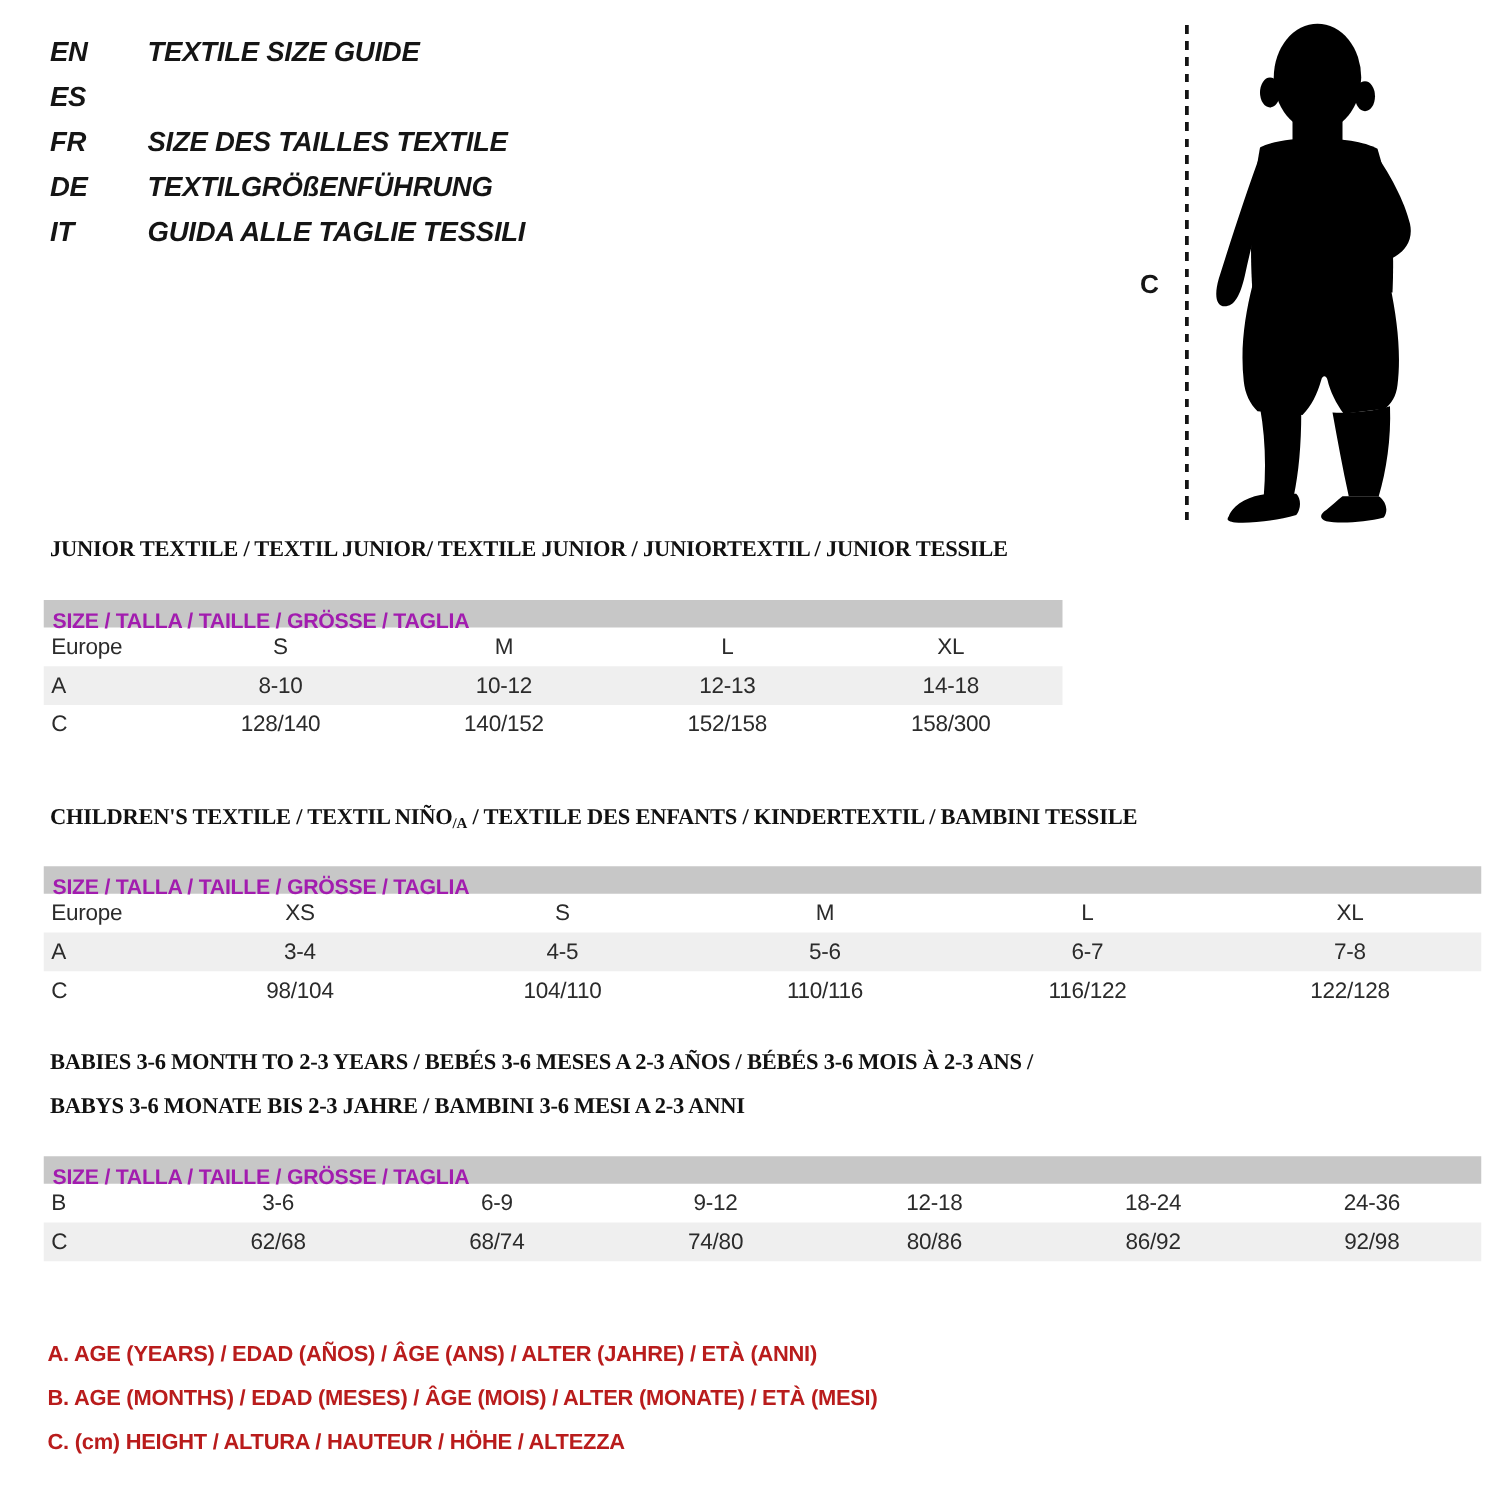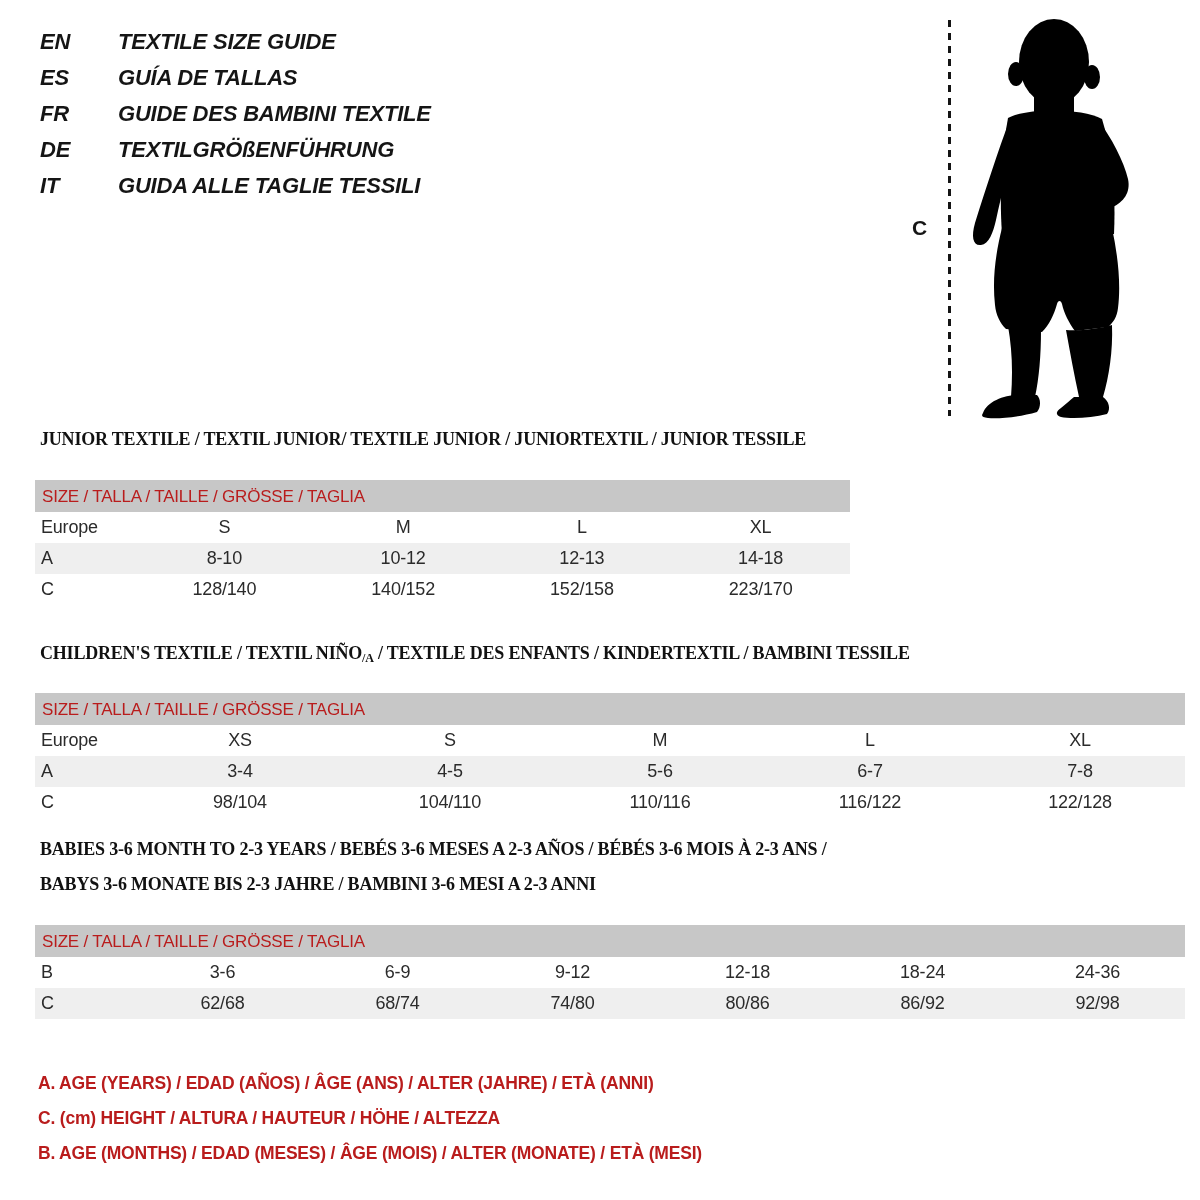--- a/index.html
+++ b/index.html
@@ -39,22 +39,22 @@
   .section-babies { top: 832px; width: 1150px; }
 
   .sec-title {
     font-size: 18px; font-weight: bold; color: #111;
     letter-spacing: -0.2px; padding-left: 5px; line-height: 22px; white-space: nowrap; font-family: Liberation Serif, serif;
   }
   .sec-title.multi { line-height: 35px; }
   .subscript { font-size: 12px; font-weight: bold; vertical-align: -3px; }
 
   .size-bar {
-    height: 32px; line-height: 34px; background: #c7c7c7; color: #b91c1c;
-    font-size: 17px; font-weight: normal; padding-left: 7px; letter-spacing: -0.2px;
+    height: 22px; line-height: 34px; background: #c7c7c7; color: #a21caf;
+    font-size: 17px; font-weight: bold; padding-left: 7px; letter-spacing: -0.2px;
   }
   .section-junior .size-bar { margin-top: 30px; }
   .section-children .size-bar { margin-top: 24px; }
   .section-babies .size-bar { margin-top: 23px; }
 
   
   .stable { width: 100%; }
   .trow {
     display: grid;
     grid-template-columns: 100px repeat(var(--datacols), 1fr);
@@ -79,25 +79,24 @@
 
 <div class="page">
 
   <div class="langs">
     <div class="lang-row">
       <span class="lang-code">EN</span>
       <span class="lang-label">TEXTILE SIZE GUIDE</span>
     </div>
     <div class="lang-row">
       <span class="lang-code">ES</span>
-      <span class="lang-label">GUÍA DE TALLAS</span>
     </div>
     <div class="lang-row">
       <span class="lang-code">FR</span>
-      <span class="lang-label">GUIDE DES BAMBINI TEXTILE</span>
+      <span class="lang-label">SIZE DES TAILLES TEXTILE</span>
     </div>
     <div class="lang-row">
       <span class="lang-code">DE</span>
       <span class="lang-label">TEXTILGRÖßENFÜHRUNG</span>
     </div>
     <div class="lang-row">
       <span class="lang-code">IT</span>
       <span class="lang-label">GUIDA ALLE TAGLIE TESSILI</span>
     </div>
   </div>
@@ -137,21 +136,21 @@
           <div class="tcell">8-10</div>
           <div class="tcell">10-12</div>
           <div class="tcell">12-13</div>
           <div class="tcell">14-18</div>
         </div>
         <div class="trow">
           <div class="tcell label-cell">C</div>
           <div class="tcell">128/140</div>
           <div class="tcell">140/152</div>
           <div class="tcell">152/158</div>
-          <div class="tcell">223/170</div>
+          <div class="tcell">158/300</div>
         </div>
       </div>
   </div>
 
   <div class="section section-children">
     <div class="sec-title"><span>CHILDREN'S TEXTILE / TEXTIL NIÑO</span><span class="subscript">/A</span><span> / TEXTILE DES ENFANTS / KINDERTEXTIL / BAMBINI TESSILE</span></div>
     <div class="size-bar">SIZE / TALLA / TAILLE / GRÖSSE / TAGLIA</div>
     <div class="stable" style="--datacols: 5;">
         <div class="trow">
           <div class="tcell label-cell">Europe</div>
@@ -201,17 +200,17 @@
           <div class="tcell">74/80</div>
           <div class="tcell">80/86</div>
           <div class="tcell">86/92</div>
           <div class="tcell">92/98</div>
         </div>
       </div>
   </div>
 
   <div class="legend">
     <div class="legend-line">A. AGE (YEARS) / EDAD (AÑOS) / ÂGE (ANS) / ALTER (JAHRE) / ETÀ (ANNI)</div>
+    <div class="legend-line">B. AGE (MONTHS) / EDAD (MESES) / ÂGE (MOIS) / ALTER (MONATE) / ETÀ (MESI)</div>
     <div class="legend-line">C. (cm) HEIGHT / ALTURA / HAUTEUR / HÖHE / ALTEZZA</div>
-    <div class="legend-line">B. AGE (MONTHS) / EDAD (MESES) / ÂGE (MOIS) / ALTER (MONATE) / ETÀ (MESI)</div>
   </div>
 
 </div>
 
 </body></html>

